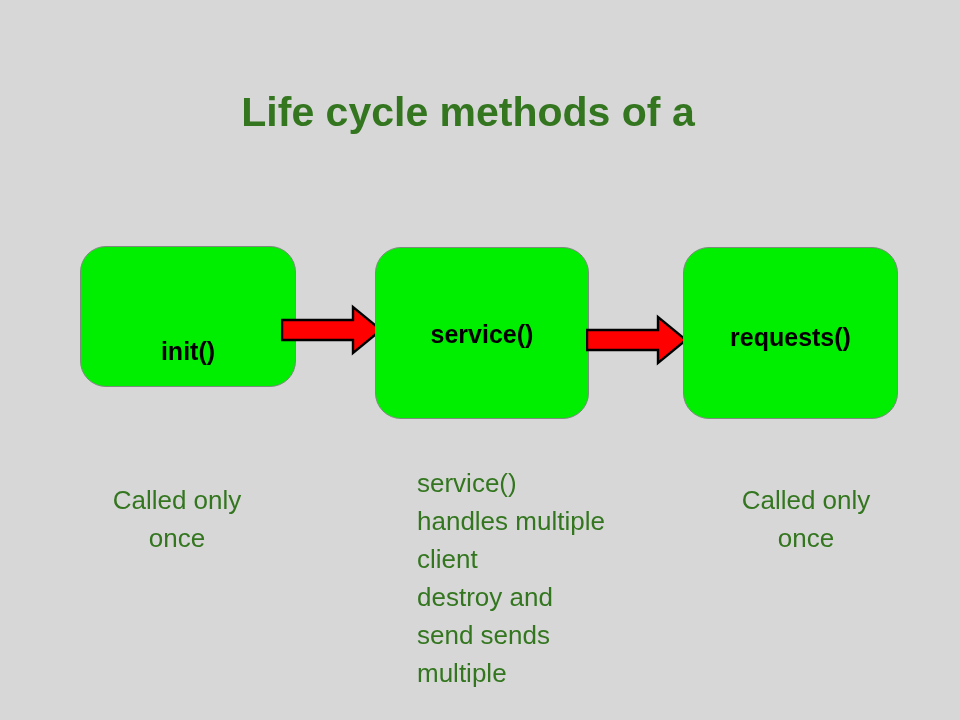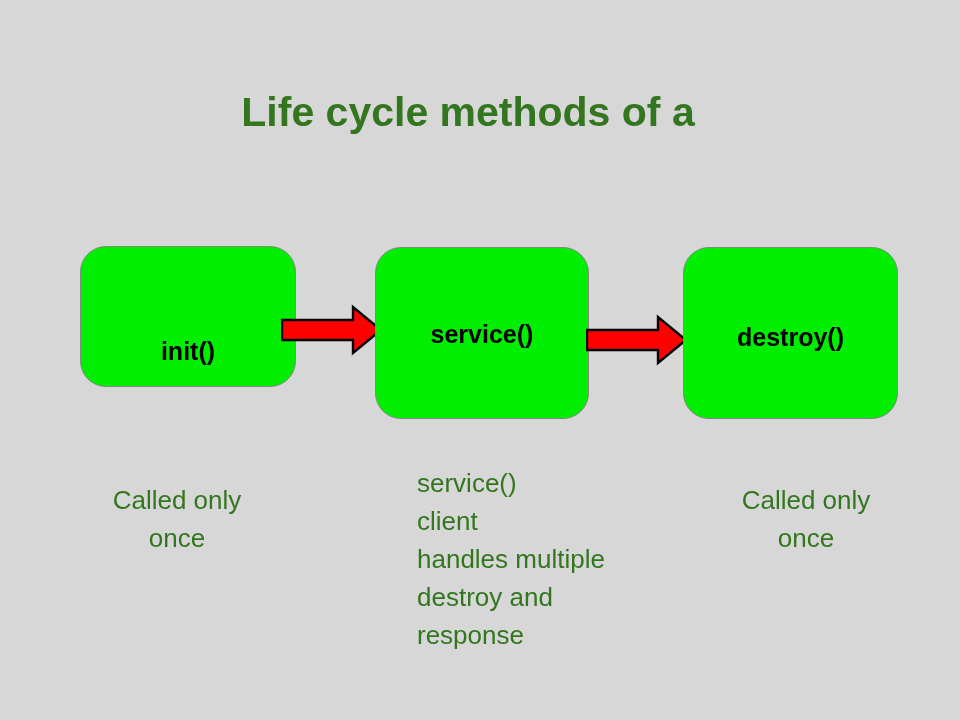--- a/index.html
+++ b/index.html
@@ -124,34 +124,35 @@
     <span class="proc-label">service()</span>
   </div>
 
   <div class="arrow" id="arrow-2">
     <svg width="102" height="54" viewBox="0 0 102 54" xmlns="http://www.w3.org/2000/svg">
       <polygon points="1,17 72,17 72,4 100,27 72,50 72,37 1,37" fill="#ff0000" stroke="#000000" stroke-width="2.4" stroke-linejoin="miter"></polygon>
     </svg>
   </div>
 
   <div class="proc-box" id="box-destroy">
-    <span class="proc-label">destroy()</span>
+    <span class="proc-label">requests()</span>
   </div>
 
   <div class="caption" id="caption-init">
     <span class="cline">Called only</span>
     <span class="cline">once</span>
   </div>
 
   <div class="caption" id="caption-service">
     <span class="cline">service()</span>
+    <span class="cline">handles multiple</span>
     <span class="cline">client</span>
-    <span class="cline">handles multiple</span>
     <span class="cline">destroy and</span>
-    <span class="cline">response</span>
+    <span class="cline">send sends</span>
+    <span class="cline">multiple</span>
   </div>
 
   <div class="caption" id="caption-destroy">
     <span class="cline">Called only</span>
     <span class="cline">once</span>
   </div>
 
 </div>
 
 </body></html>

